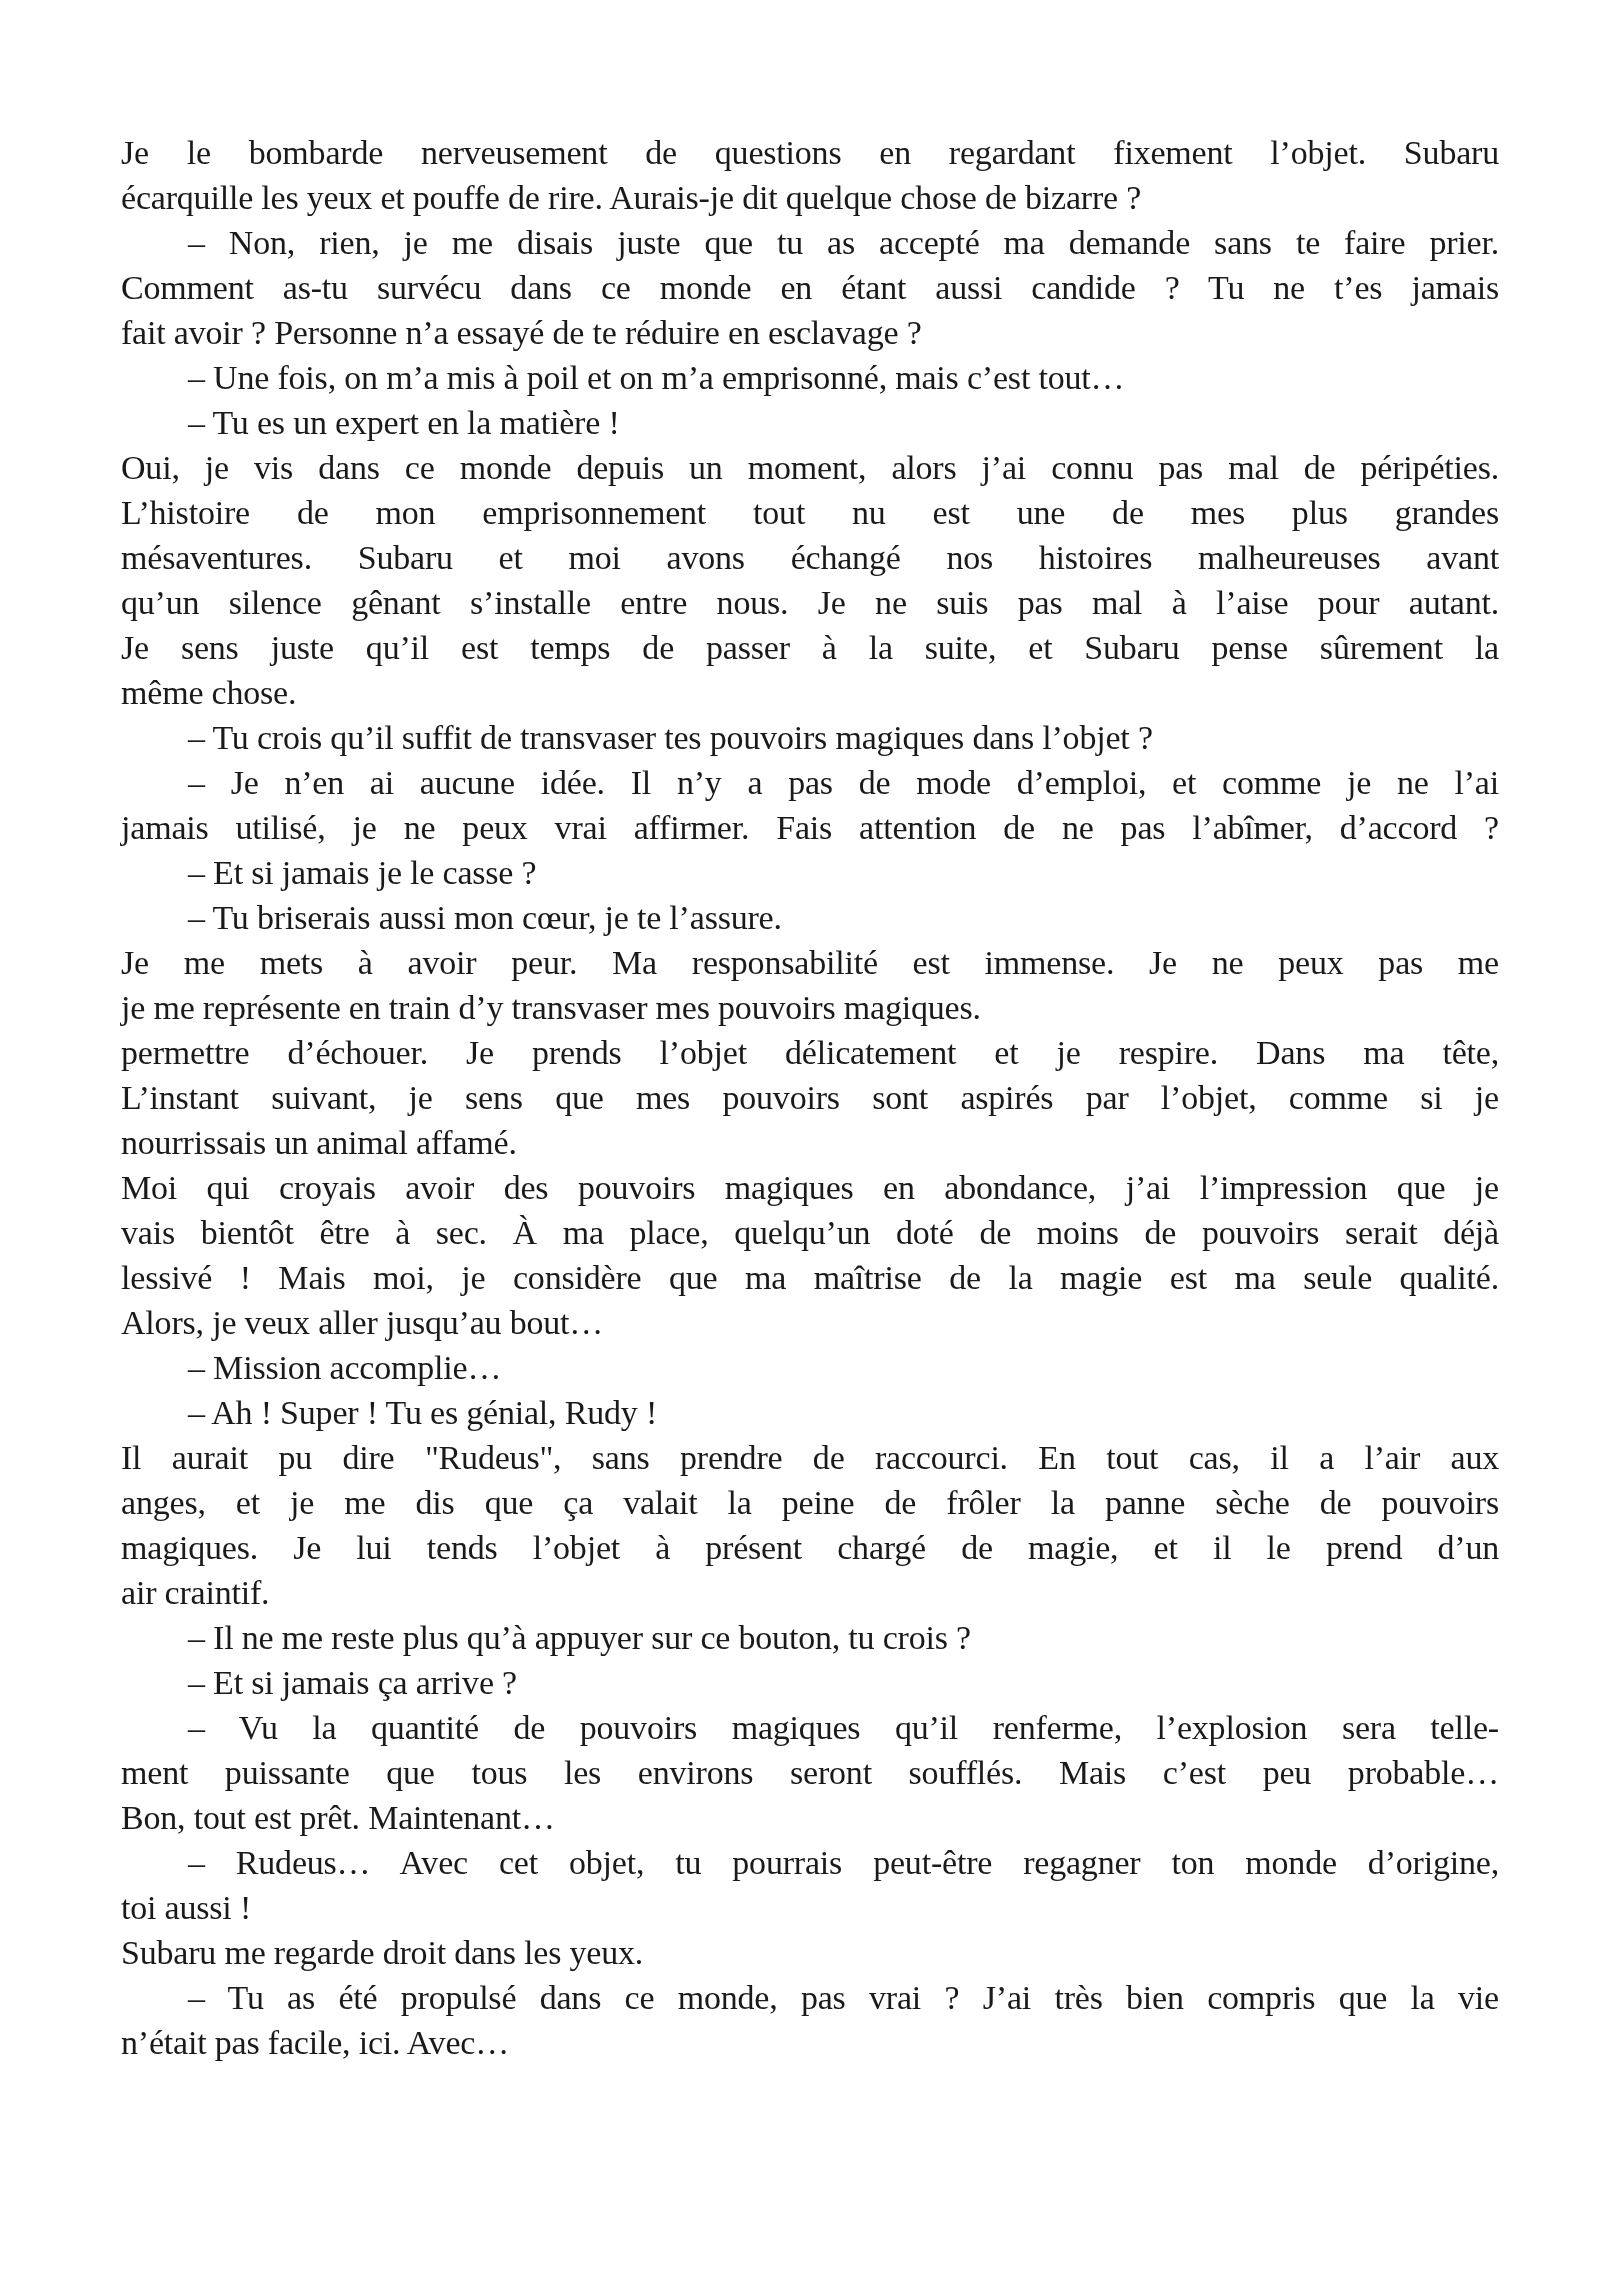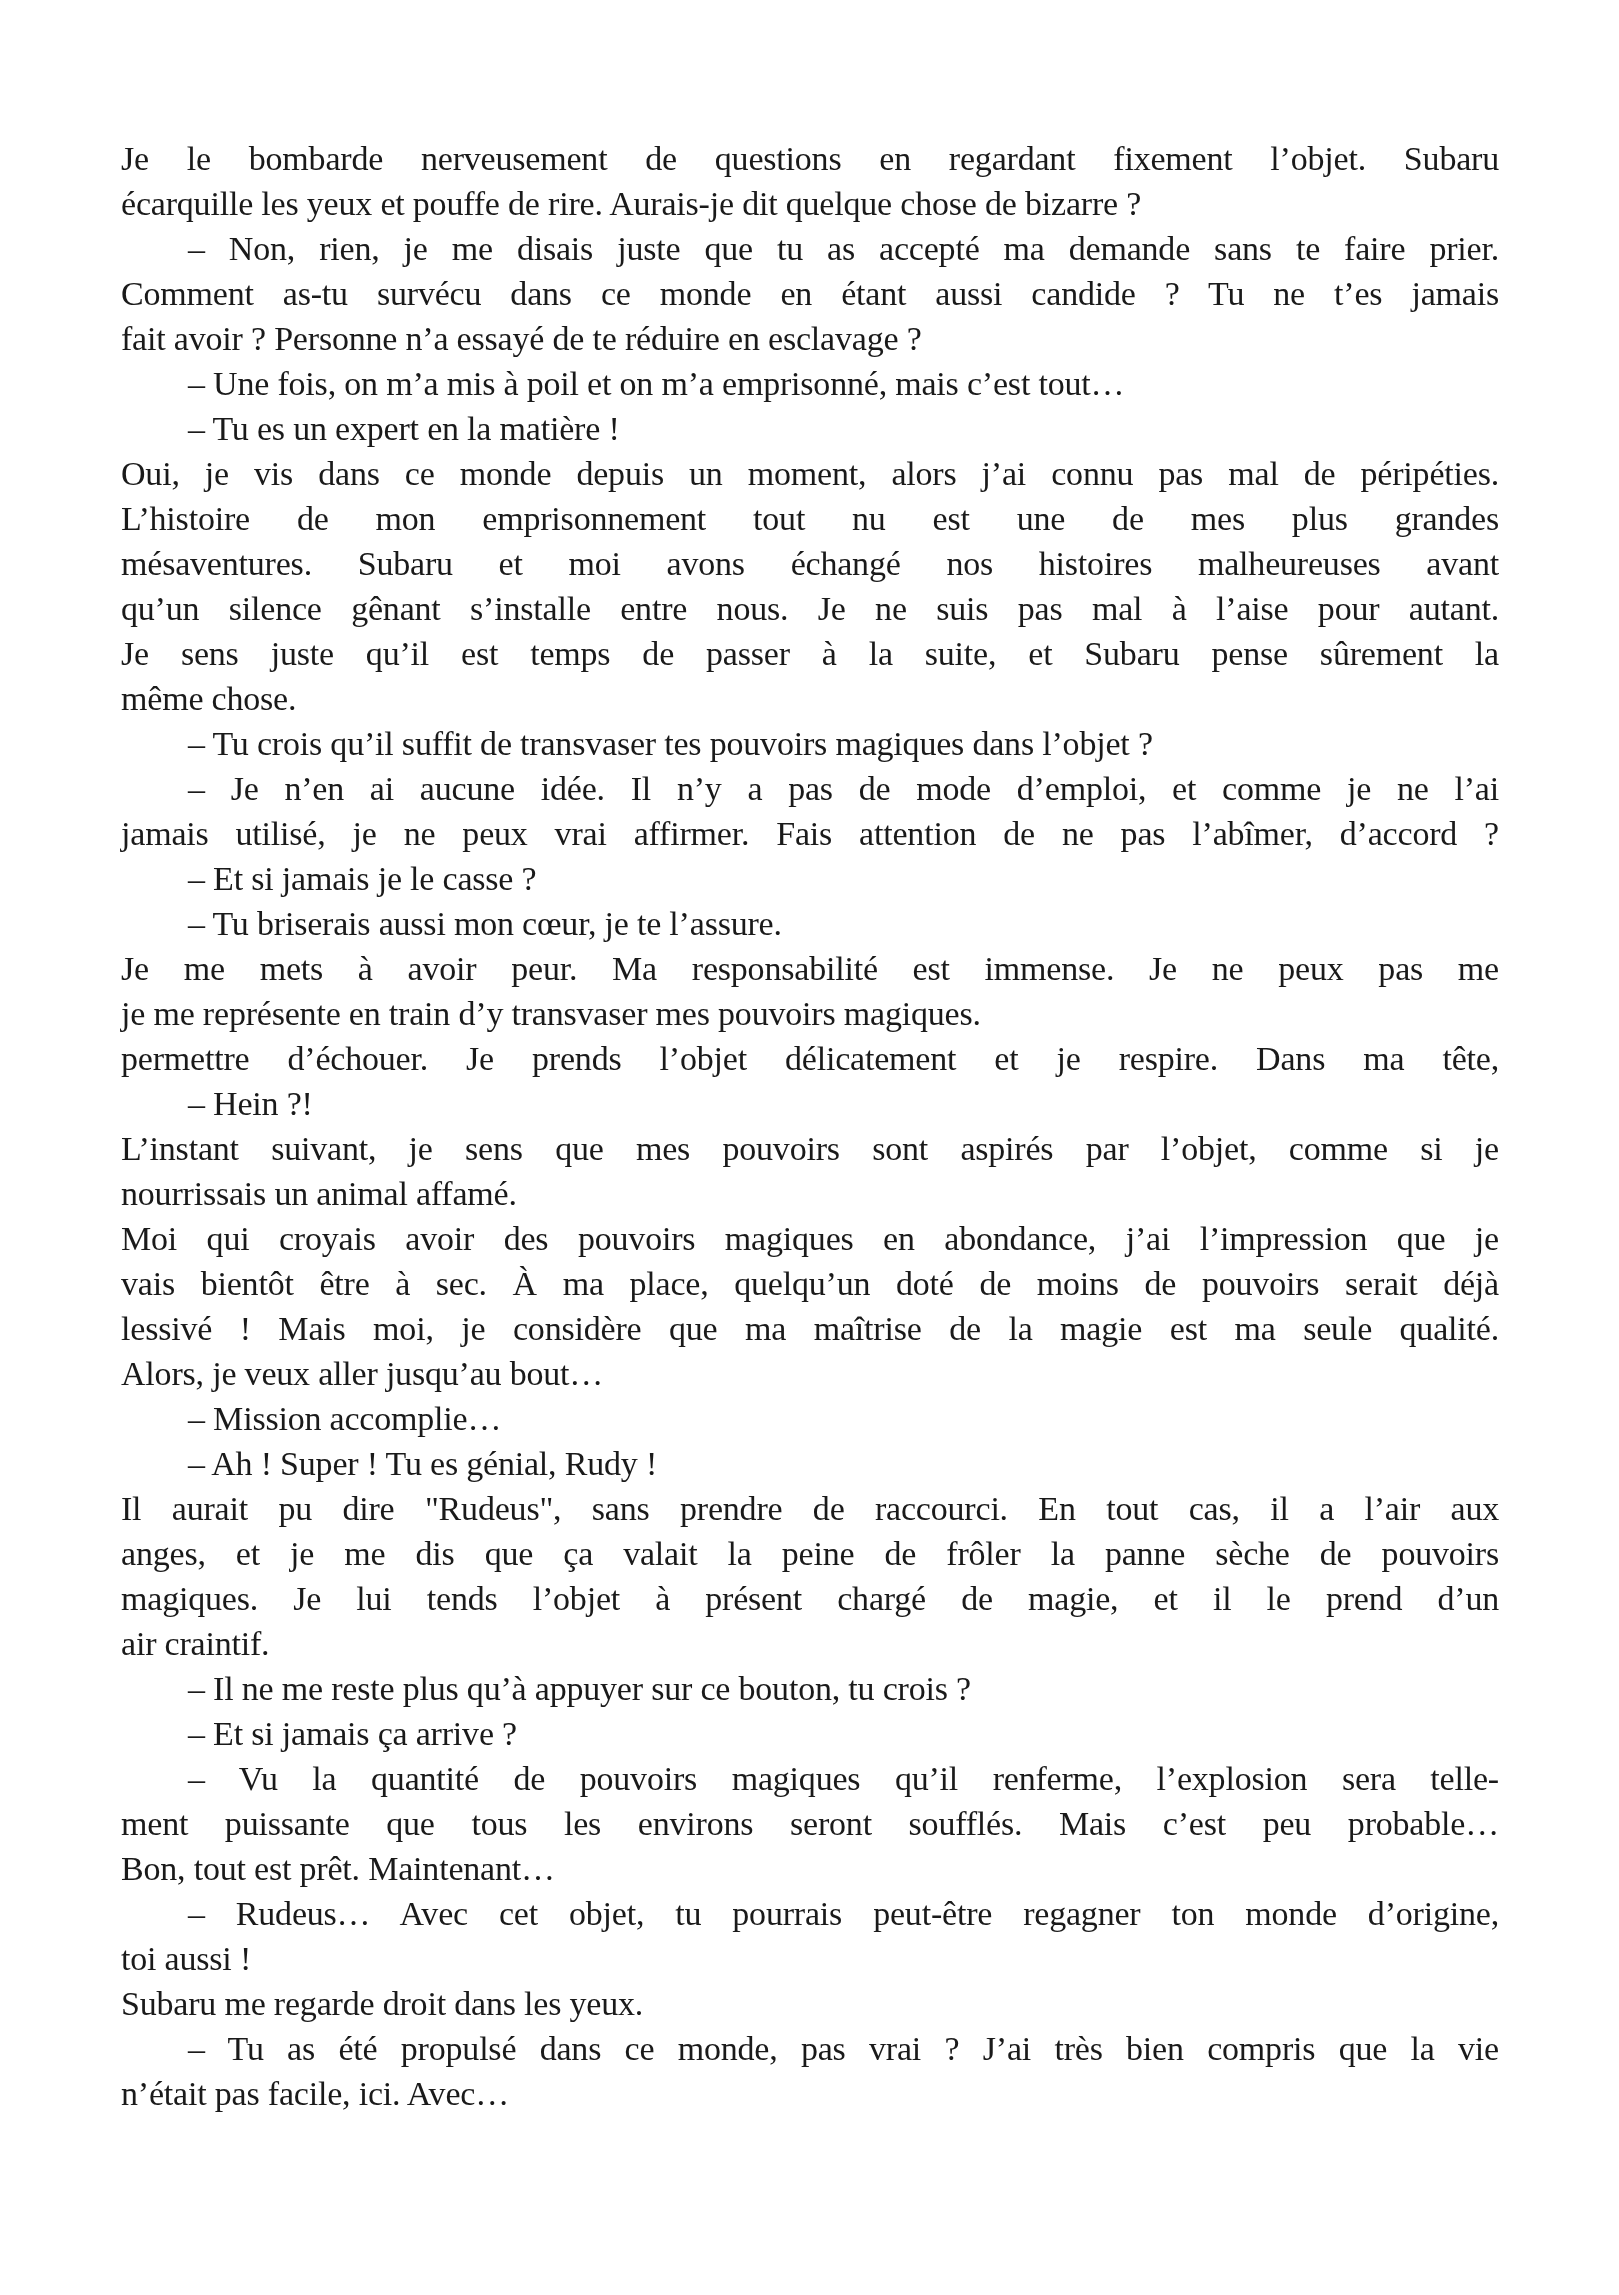--- a/index.html
+++ b/index.html
@@ -1,20 +1,20 @@
 <!DOCTYPE html>
 <html style="font-size:13.5px"><head>
 <meta charset="utf-8">
 <style>
   html, body { margin: 0; padding: 0; background: #ffffff; }
   body { width: 1619px; height: 2295px; position: relative; overflow: hidden; }
   .page {
     position: absolute;
     left: 121px;
-    top: 136px;
+    top: 130px;
     width: 1378px;
     font-family: "Liberation Serif", "DejaVu Serif", serif;
     font-size: 34px;
     color: #1a1a1a;
     line-height: 45px;
   }
   .line {
     display: block;
     white-space: nowrap;
     height: 45px;
@@ -46,21 +46,20 @@
     <div class="line justify">Je sens juste qu’il est temps de passer à la suite, et Subaru pense sûrement la</div>
     <div class="line">même chose.</div>
     <div class="line indent">– Tu crois qu’il suffit de transvaser tes pouvoirs magiques dans l’objet ?</div>
     <div class="line indent justify">– Je n’en ai aucune idée. Il n’y a pas de mode d’emploi, et comme je ne l’ai</div>
     <div class="line justify">jamais utilisé, je ne peux vrai affirmer. Fais attention de ne pas l’abîmer, d’accord ?</div>
     <div class="line indent">– Et si jamais je le casse ?</div>
     <div class="line indent">– Tu briserais aussi mon cœur, je te l’assure.</div>
     <div class="line justify">Je me mets à avoir peur. Ma responsabilité est immense. Je ne peux pas me</div>
     <div class="line">je me représente en train d’y transvaser mes pouvoirs magiques.</div>
     <div class="line justify">permettre d’échouer. Je prends l’objet délicatement et je respire. Dans ma tête,</div>
-    <div class="line indent">– Hein ?!</div>
     <div class="line justify">L’instant suivant, je sens que mes pouvoirs sont aspirés par l’objet, comme si je</div>
     <div class="line">nourrissais un animal affamé.</div>
     <div class="line justify">Moi qui croyais avoir des pouvoirs magiques en abondance, j’ai l’impression que je</div>
     <div class="line justify">vais bientôt être à sec. À ma place, quelqu’un doté de moins de pouvoirs serait déjà</div>
     <div class="line justify">lessivé ! Mais moi, je considère que ma maîtrise de la magie est ma seule qualité.</div>
     <div class="line">Alors, je veux aller jusqu’au bout…</div>
     <div class="line indent">– Mission accomplie…</div>
     <div class="line indent">– Ah ! Super ! Tu es génial, Rudy !</div>
     <div class="line justify">Il aurait pu dire "Rudeus", sans prendre de raccourci. En tout cas, il a l’air aux</div>
     <div class="line justify">anges, et je me dis que ça valait la peine de frôler la panne sèche de pouvoirs</div>

